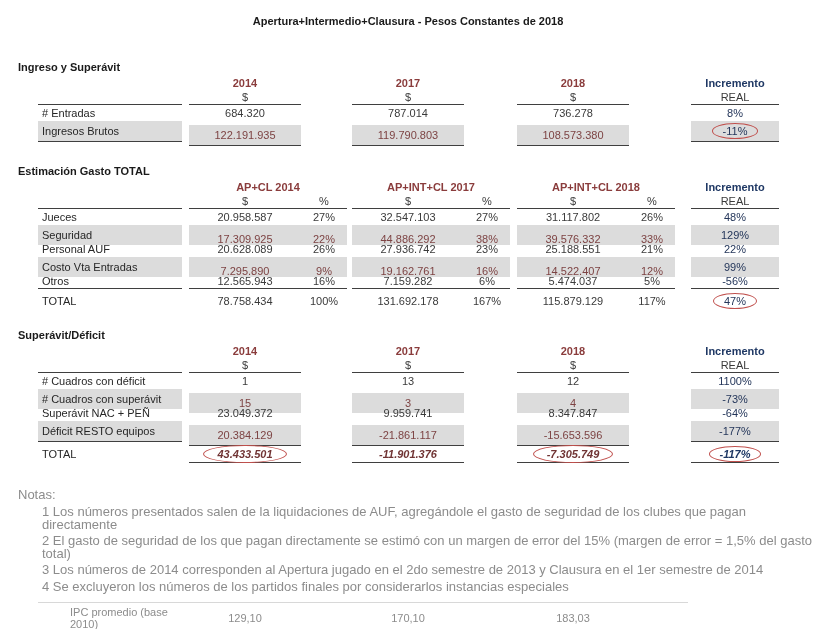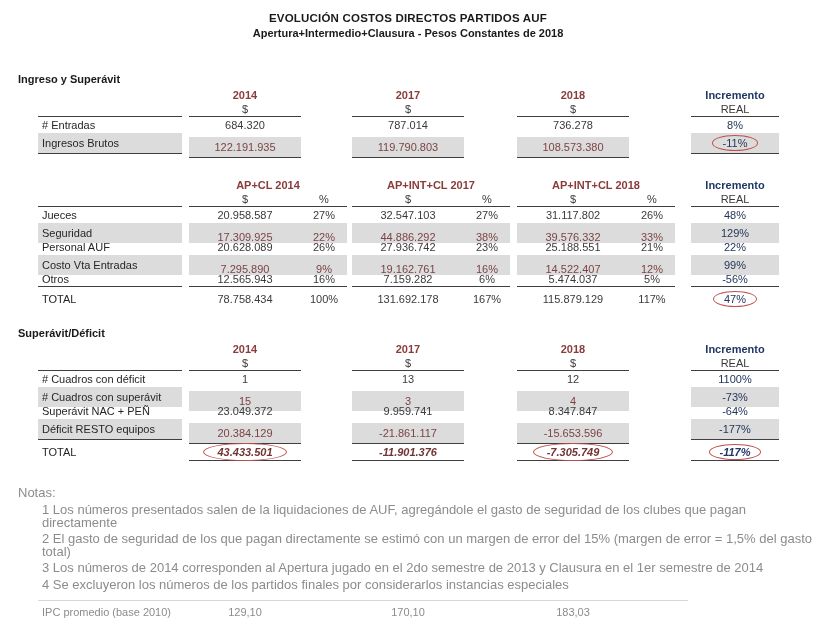--- a/index.html
+++ b/index.html
@@ -52,29 +52,28 @@
   .circ.small::after{left:-11px;right:-11px;top:-2px;bottom:-2px;}
 
   
   .notes{margin-top:24px;color:#8c8c8c;font-size:13px;}
   .notes .nt{margin-left:0;}
   .notes .ni{margin-left:24px;margin-top:4px;line-height:12.5px;}
 
   
   .ipc-wrap{margin-top:9px;margin-left:20px;width:650px;border-top:1px solid #d8d8d8;padding-top:3px;}
   .ipc-wrap .row{color:#8c8c8c;}
-  .ipc-wrap .l{color:#8c8c8c;}
+  .ipc-wrap .l{color:#8c8c8c;margin-left:28px;}
 </style>
 </head>
 <body>
 
 <div class="page">
 
   <div class="titles">
-    <div class="t1">EVOLUCIÓN COSTOS DIRECTOS PARTIDOS AUF</div>
     <div class="t2">Apertura+Intermedio+Clausura  -  Pesos Constantes de 2018</div>
   </div>
 
   <div class="section" style="margin-top:34px;">
     <div class="sec-title">Ingreso y Superávit</div>
     <div class="tbl">
       <div class="row hdr">
         <div class="cell d1 maroon">2014</div>
         <div class="cell d2 maroon">2017</div>
         <div class="cell d3 maroon">2018</div>
@@ -100,20 +99,21 @@
         <div class="cell d2 bb">119.790.803</div>
         <div class="cell d3 bb">108.573.380</div>
         <div class="cell inc incval bb">
           <span class="circ small">-11%</span>
         </div>
       </div>
     </div>
   </div>
 
   <div class="section" style="margin-top:28px;">
+    <div class="sec-title">Estimación Gasto TOTAL</div>
     <div class="tbl">
       <div class="row hdr">
         <div class="cell g1 maroon">AP+CL  2014</div>
         <div class="cell g2 maroon">AP+INT+CL  2017</div>
         <div class="cell g3 maroon">AP+INT+CL  2018</div>
         <div class="cell inc navy">Incremento</div>
       </div>
       <div class="row hdr">
         <div class="cell l bb"></div>
         <div class="cell g1 grp bb">

